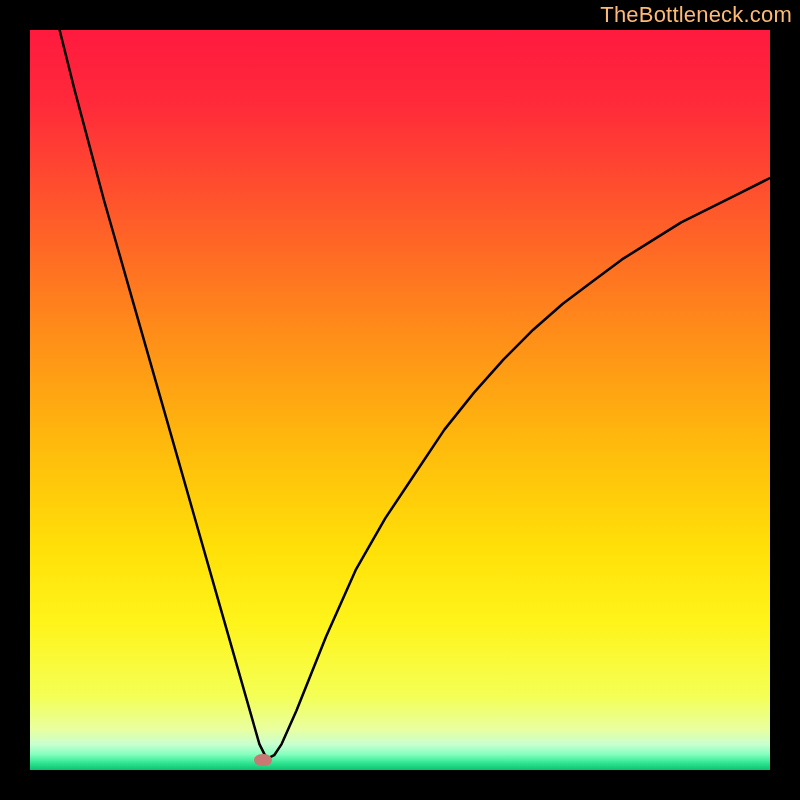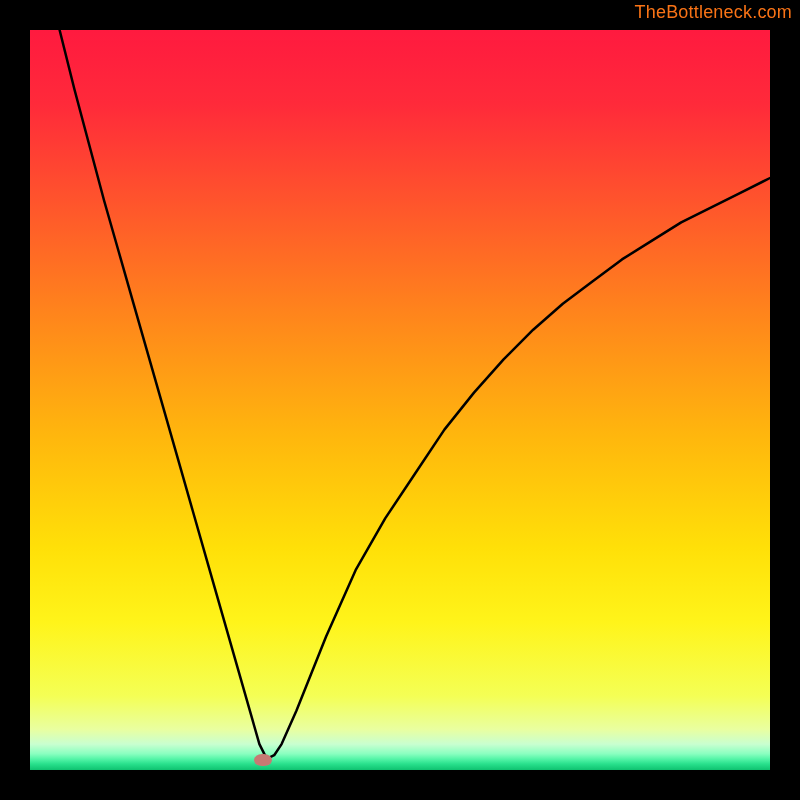--- a/index.html
+++ b/index.html
@@ -8,22 +8,22 @@
     height: 800px;
     background: #000;
     position: relative;
     font-family: Arial, Helvetica, sans-serif;
     overflow: hidden;
   }
   .watermark {
     position: absolute;
     top: 2px;
     right: 8px;
-    color: #f97316;
-    font-size: 18px;
+    color: #fdba74;
+    font-size: 22px;
     font-weight: 500;
     letter-spacing: 0.2px;
     z-index: 10;
   }
   .plot-outer {
     position: absolute;
     left: 30px;
     top: 30px;
     width: 740px;
     height: 740px;

